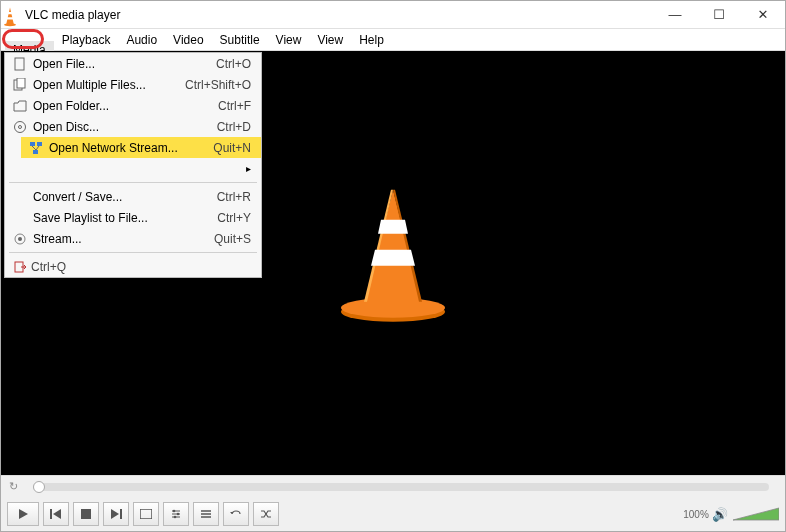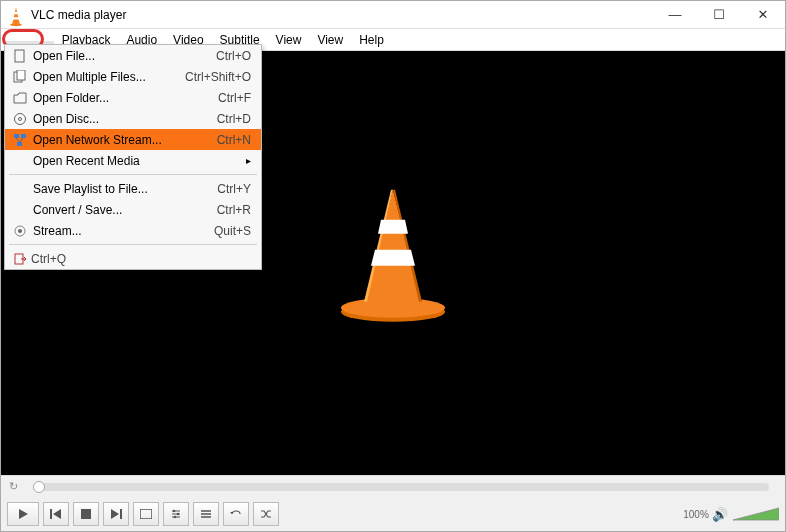--- a/index.html
+++ b/index.html
@@ -1,46 +1,46 @@
 <!DOCTYPE html>
 <html><head>
 <meta charset="utf-8">
 <style>
 * { margin: 0; padding: 0; box-sizing: border-box; font-family: "Segoe UI", Tahoma, sans-serif; }
 body { width: 786px; height: 532px; background: #fff; position: relative; overflow: hidden; }
 .window { width: 786px; height: 532px; display: flex; flex-direction: column; border: 1px solid #aaa; }
 
 
-.titlebar { height: 28px; background: #fff; display: flex; align-items: center; padding-left: 6px; border-bottom: 1px solid #e0e0e0; }
+.titlebar { height: 28px; background: #fff; display: flex; align-items: center; border-bottom: 1px solid #e0e0e0; }
 .titlebar .logo { width: 18px; height: 18px; margin-right: 6px; }
 .titlebar .title { font-size: 12px; color: #000; flex: 1; }
 .titlebar .winctl { display: flex; }
 .titlebar .winctl div { width: 44px; height: 28px; display: flex; align-items: center; justify-content: center; font-size: 13px; color: #333; }
 
 
 .menubar { height: 22px; background: #fff; display: flex; align-items: center; padding-left: 4px; font-size: 12px; border-bottom: 1px solid #ddd; }
 .menubar .mitem { padding: 2px 8px; cursor: default; position: relative; }
 .menubar .mitem.active { background: #e5e5e5; margin-top: 20px; }
 .highlight-oval { position: absolute; border: 3px solid #e03030; border-radius: 14px; pointer-events: none; }
 #hl-media { left: 2px; top: 29px; width: 42px; height: 20px; }
 #hl-network { left: 5px; top: 125px; width: 253px; height: 20px; }
 
 
 .content { flex: 1; background: #000; position: relative; }
 .cone-wrap { position: absolute; left: 50%; top: 50%; transform: translate(-50%, -55%); }
 .cone-wrap svg { width: 120px; height: 140px; }
 
 
-.dropdown { position: absolute; left: 4px; top: 44px; width: 258px; background: #f7f7f7; border: 1px solid #bbb; box-shadow: 2px 2px 4px rgba(0,0,0,0.2); font-size: 12px; z-index: 10; }
+.dropdown { position: absolute; left: 4px; top: 52px; width: 258px; background: #f7f7f7; border: 1px solid #bbb; box-shadow: 2px 2px 4px rgba(0,0,0,0.2); font-size: 12px; z-index: 10; }
 .dropdown .row { height: 21px; display: flex; align-items: center; padding: 0 10px 0 4px; }
 .dropdown .row .ico { width: 22px; display: flex; justify-content: center; }
 .dropdown .row .lbl { flex: 1; padding-left: 2px; }
 .dropdown .row .shc { color: #444; }
 .dropdown .row .arrow { margin-left: auto; font-size: 10px; }
-.dropdown .row.selected { background: #f97316; }
+.dropdown .row.selected { background: #fde047; margin-left: 16px; }
 .dropdown .sep { height: 1px; background: #d0d0d0; margin: 3px 4px; }
 
 
 .seekbar { height: 22px; background: #f0f0f0; display: flex; align-items: center; padding: 0 8px; border-top: 1px solid #ddd; }
 .seekbar .loop-ico { width: 16px; color: #888; font-size: 11px; }
 .seekbar .track { flex: 1; height: 8px; background: #ddd; border-radius: 4px; margin: 0 8px; position: relative; }
 .seekbar .track .knob { position: absolute; left: 0; top: -2px; width: 12px; height: 12px; background: #fff; border: 1px solid #aaa; border-radius: 50%; }
 .seekbar .time { font-size: 10px; width: 0; }
 
 
@@ -226,39 +226,38 @@
     <span class="ico">
         <svg viewBox="0 0 14 14">
           <rect x="1" y="1" width="5" height="4" fill="#3a7bd5"></rect>
           <rect x="8" y="1" width="5" height="4" fill="#3a7bd5"></rect>
           <rect x="4" y="9" width="5" height="4" fill="#3a7bd5"></rect>
           <line x1="3" y1="5" x2="7" y2="9" stroke="#666"></line>
           <line x1="10" y1="5" x2="7" y2="9" stroke="#666"></line>
         </svg>
       </span>
     <span class="lbl">Open Network Stream...</span>
-    <span class="shc">Ctrl+N</span>
+    <span class="shc">Quit+N</span>
   </div>
   <div class="row">
     <span class="ico"></span>
-    <span class="lbl">Open Recent Media</span>
     <span class="arrow">▸</span>
   </div>
   <div class="sep"></div>
+  <div class="row">
+    <span class="ico"></span>
+    <span class="lbl">Convert / Save...</span>
+    <span class="shc">Ctrl+R</span>
+  </div>
   <div class="row">
     <span class="ico"></span>
     <span class="lbl">Save Playlist to File...</span>
     <span class="shc">Ctrl+Y</span>
   </div>
   <div class="row">
-    <span class="ico"></span>
-    <span class="lbl">Convert / Save...</span>
-    <span class="shc">Ctrl+R</span>
-  </div>
-  <div class="row">
     <span class="ico">
         <svg viewBox="0 0 14 14">
           <circle cx="7" cy="7" r="2" fill="#666"></circle>
           <path d="M2 7 A5 5 0 0 1 7 2 M12 7 A5 5 0 0 0 7 2 M2 7 A5 5 0 0 0 7 12 M12 7 A5 5 0 0 1 7 12" fill="none" stroke="#666" stroke-width="0.8"></path>
         </svg>
       </span>
     <span class="lbl">Stream...</span>
     <span class="shc">Quit+S</span>
   </div>
   <div class="sep"></div>

